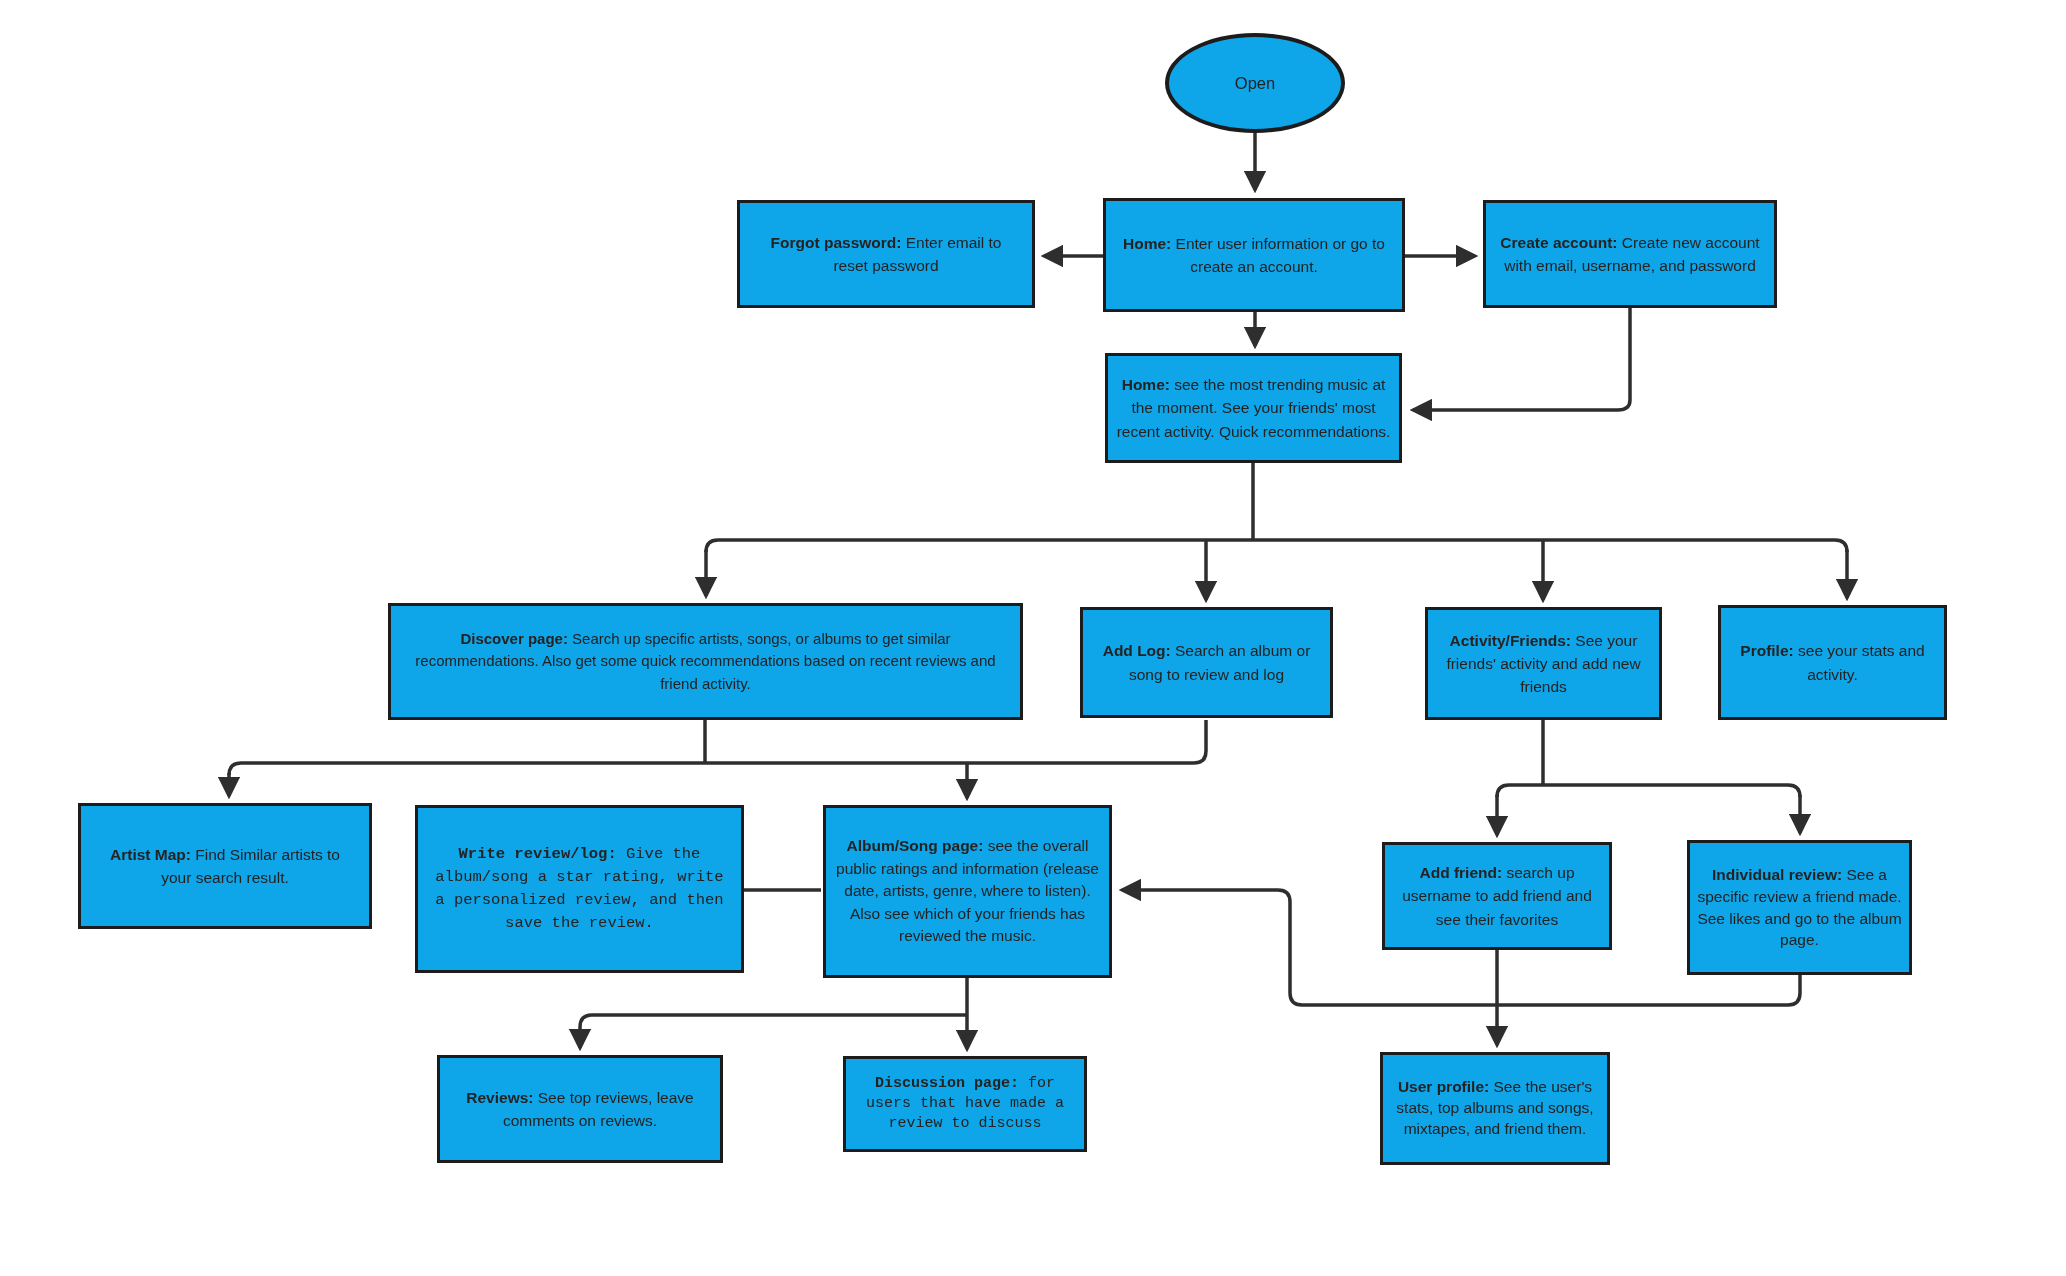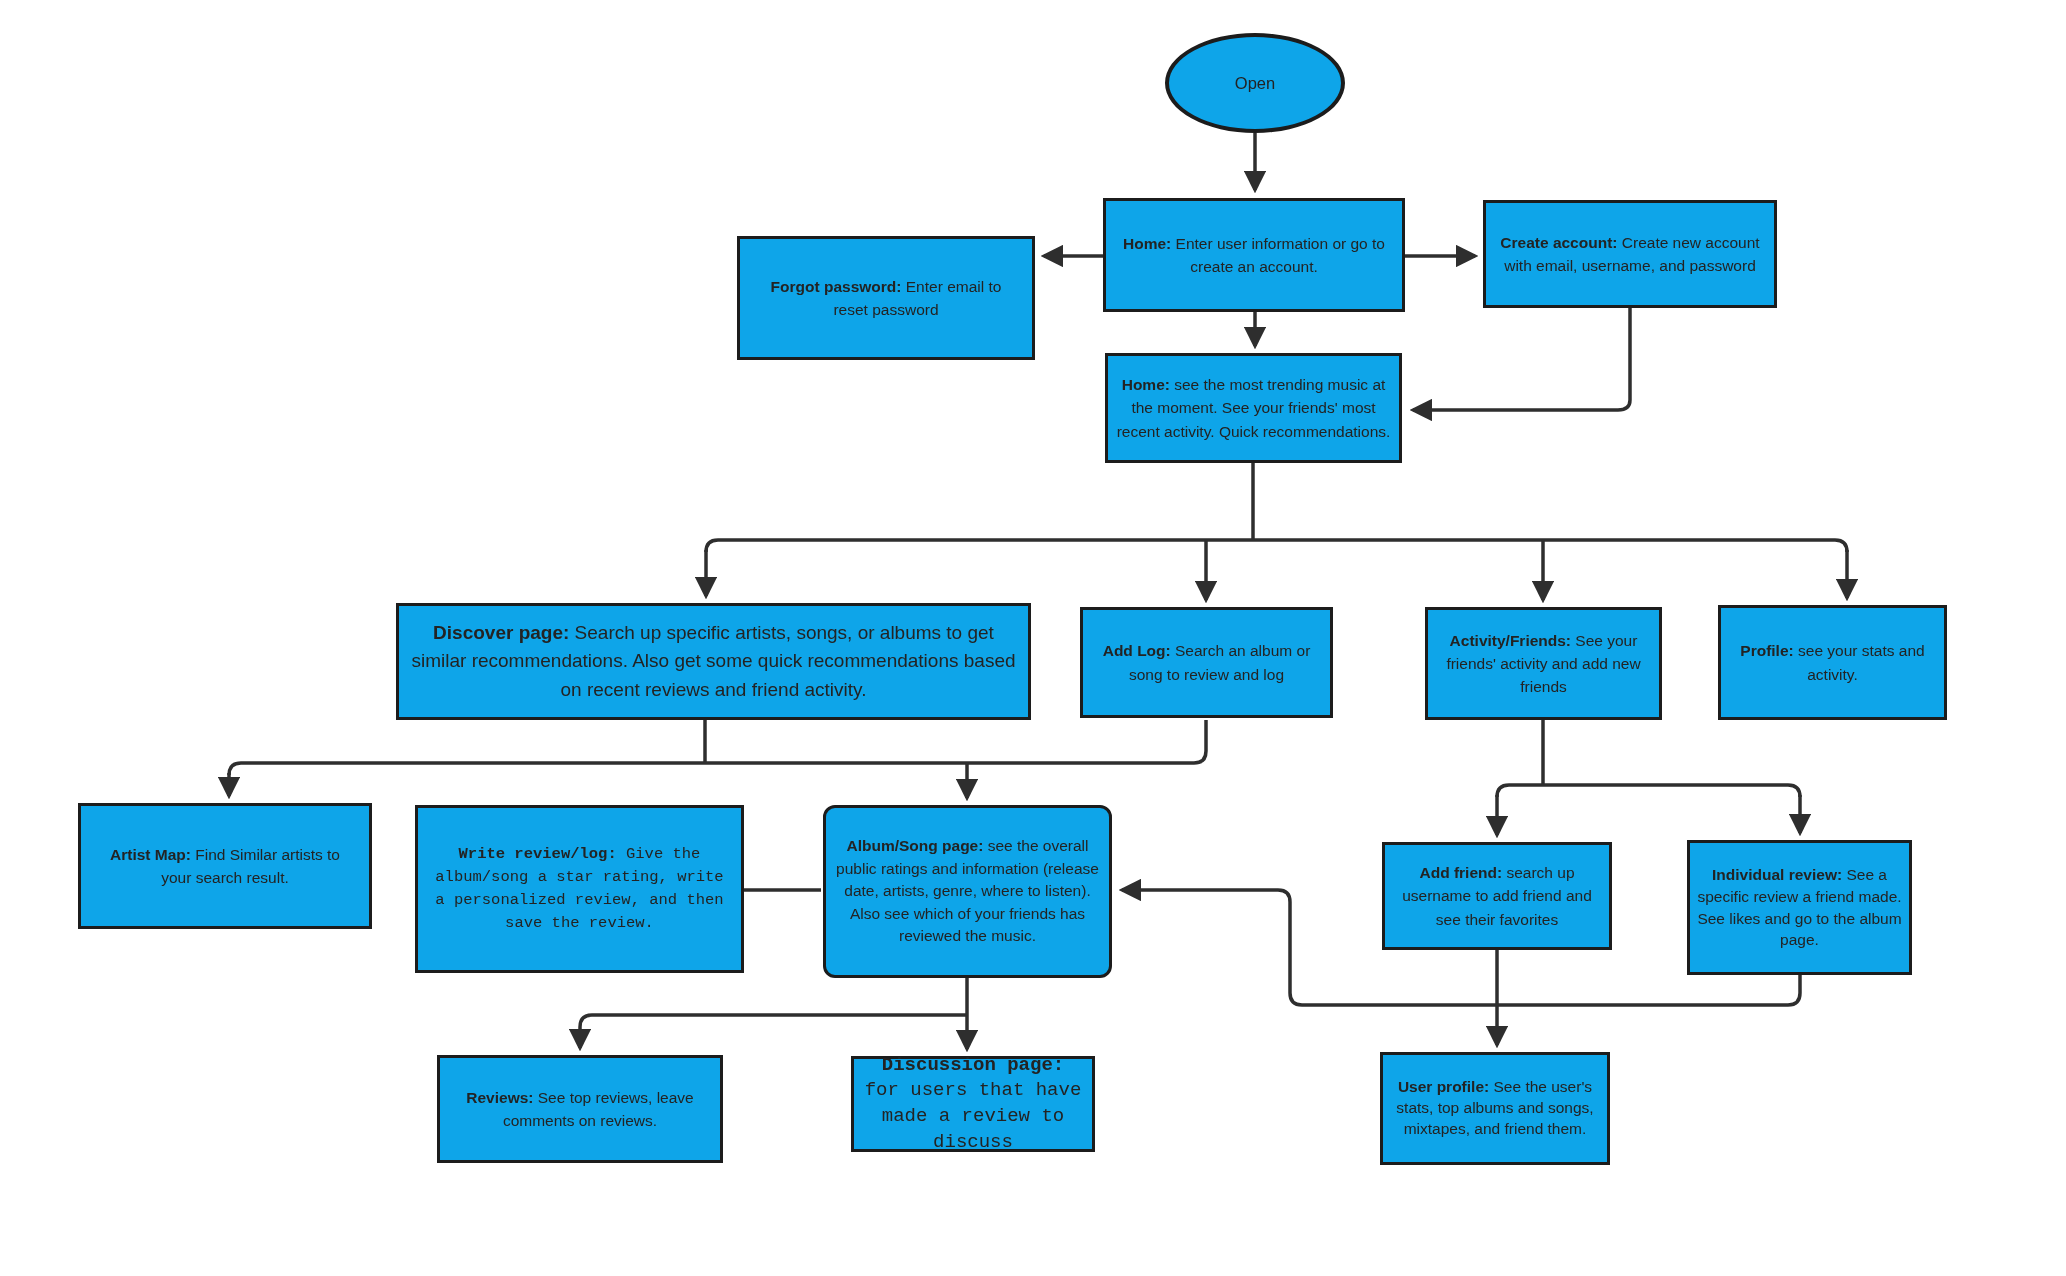--- a/index.html
+++ b/index.html
@@ -19,21 +19,21 @@
     border:3px solid #1c1c1c;
     display:flex;
     align-items:center;
     justify-content:center;
     text-align:center;
     padding:6px 12px;
     font-size:15.5px;
     line-height:1.5;
   }
   .node b{font-weight:700;}
-  .node.big{font-size:19px;line-height:1.5;margin-left:8px;}
+  .node.big{font-size:15px;line-height:1.5;}
   .node.ellipse{
     border-radius:50%;
     border-width:4px;
     font-size:16.5px;
   }
 </style>
 </head>
 <body>
 
 <div class="canvas">
@@ -99,21 +99,21 @@
 
     <g>
       <path d="M1800 953 L1800 993 Q1800 1005 1788 1005 L1302 1005 Q1290 1005 1290 993 L1290 902 Q1290 890 1278 890 L1122 890" marker-end="url(#arr)"></path>
     </g>
   </svg>
 
   <div class="node ellipse" style="left:1165px;top:33px;width:180px;height:100px;">
     <span>Open</span>
   </div>
 
-  <div class="node" style="left:737px;top:200px;width:298px;height:124px;margin-top:36px;">
+  <div class="node" style="left:737px;top:200px;width:298px;height:108px;">
     <div><b>Forgot password:</b><span> Enter email to reset password</span></div>
   </div>
 
   <div class="node" style="left:1103px;top:198px;width:302px;height:114px;">
     <div><b>Home:</b><span> Enter user information or go to create an account.</span></div>
   </div>
 
   <div class="node" style="left:1105px;top:353px;width:297px;height:110px;padding:6px 6px;">
     <div><b>Home:</b><span> see the most trending music at the moment. See your friends' most recent activity. Quick recommendations.</span></div>
   </div>
@@ -139,21 +139,21 @@
   </div>
 
   <div class="node" style="left:78px;top:803px;width:294px;height:126px;text-align:center;">
     <div><b>Artist Map:</b><span> Find Similar artists to your search result.</span></div>
   </div>
 
   <div class="node" style="left:415px;top:805px;width:329px;height:168px;font-family:Liberation Mono, monospace;">
     <div><b>Write review/log:</b><span> Give the album/song a star rating, write a personalized review, and then save the review.</span></div>
   </div>
 
-  <div class="node" style="left:823px;top:805px;width:289px;height:173px;padding:6px 8px;line-height:1.45;border-radius:12px;">
+  <div class="node" style="left:823px;top:805px;width:289px;height:173px;padding:6px 8px;line-height:1.45;">
     <div><b>Album/Song page:</b><span> see the overall public ratings and information (release date, artists, genre, where to listen). Also see which of your friends has reviewed the music.</span></div>
   </div>
 
   <div class="node" style="left:1382px;top:842px;width:230px;height:108px;padding:6px 6px;">
     <div><b>Add friend:</b><span> search up username to add friend and see their favorites</span></div>
   </div>
 
   <div class="node" style="left:1687px;top:840px;width:225px;height:135px;padding:6px 6px;line-height:1.4;">
     <div><b>Individual review:</b><span> See a specific review a friend made. See likes and go to the album page.</span></div>
   </div>

